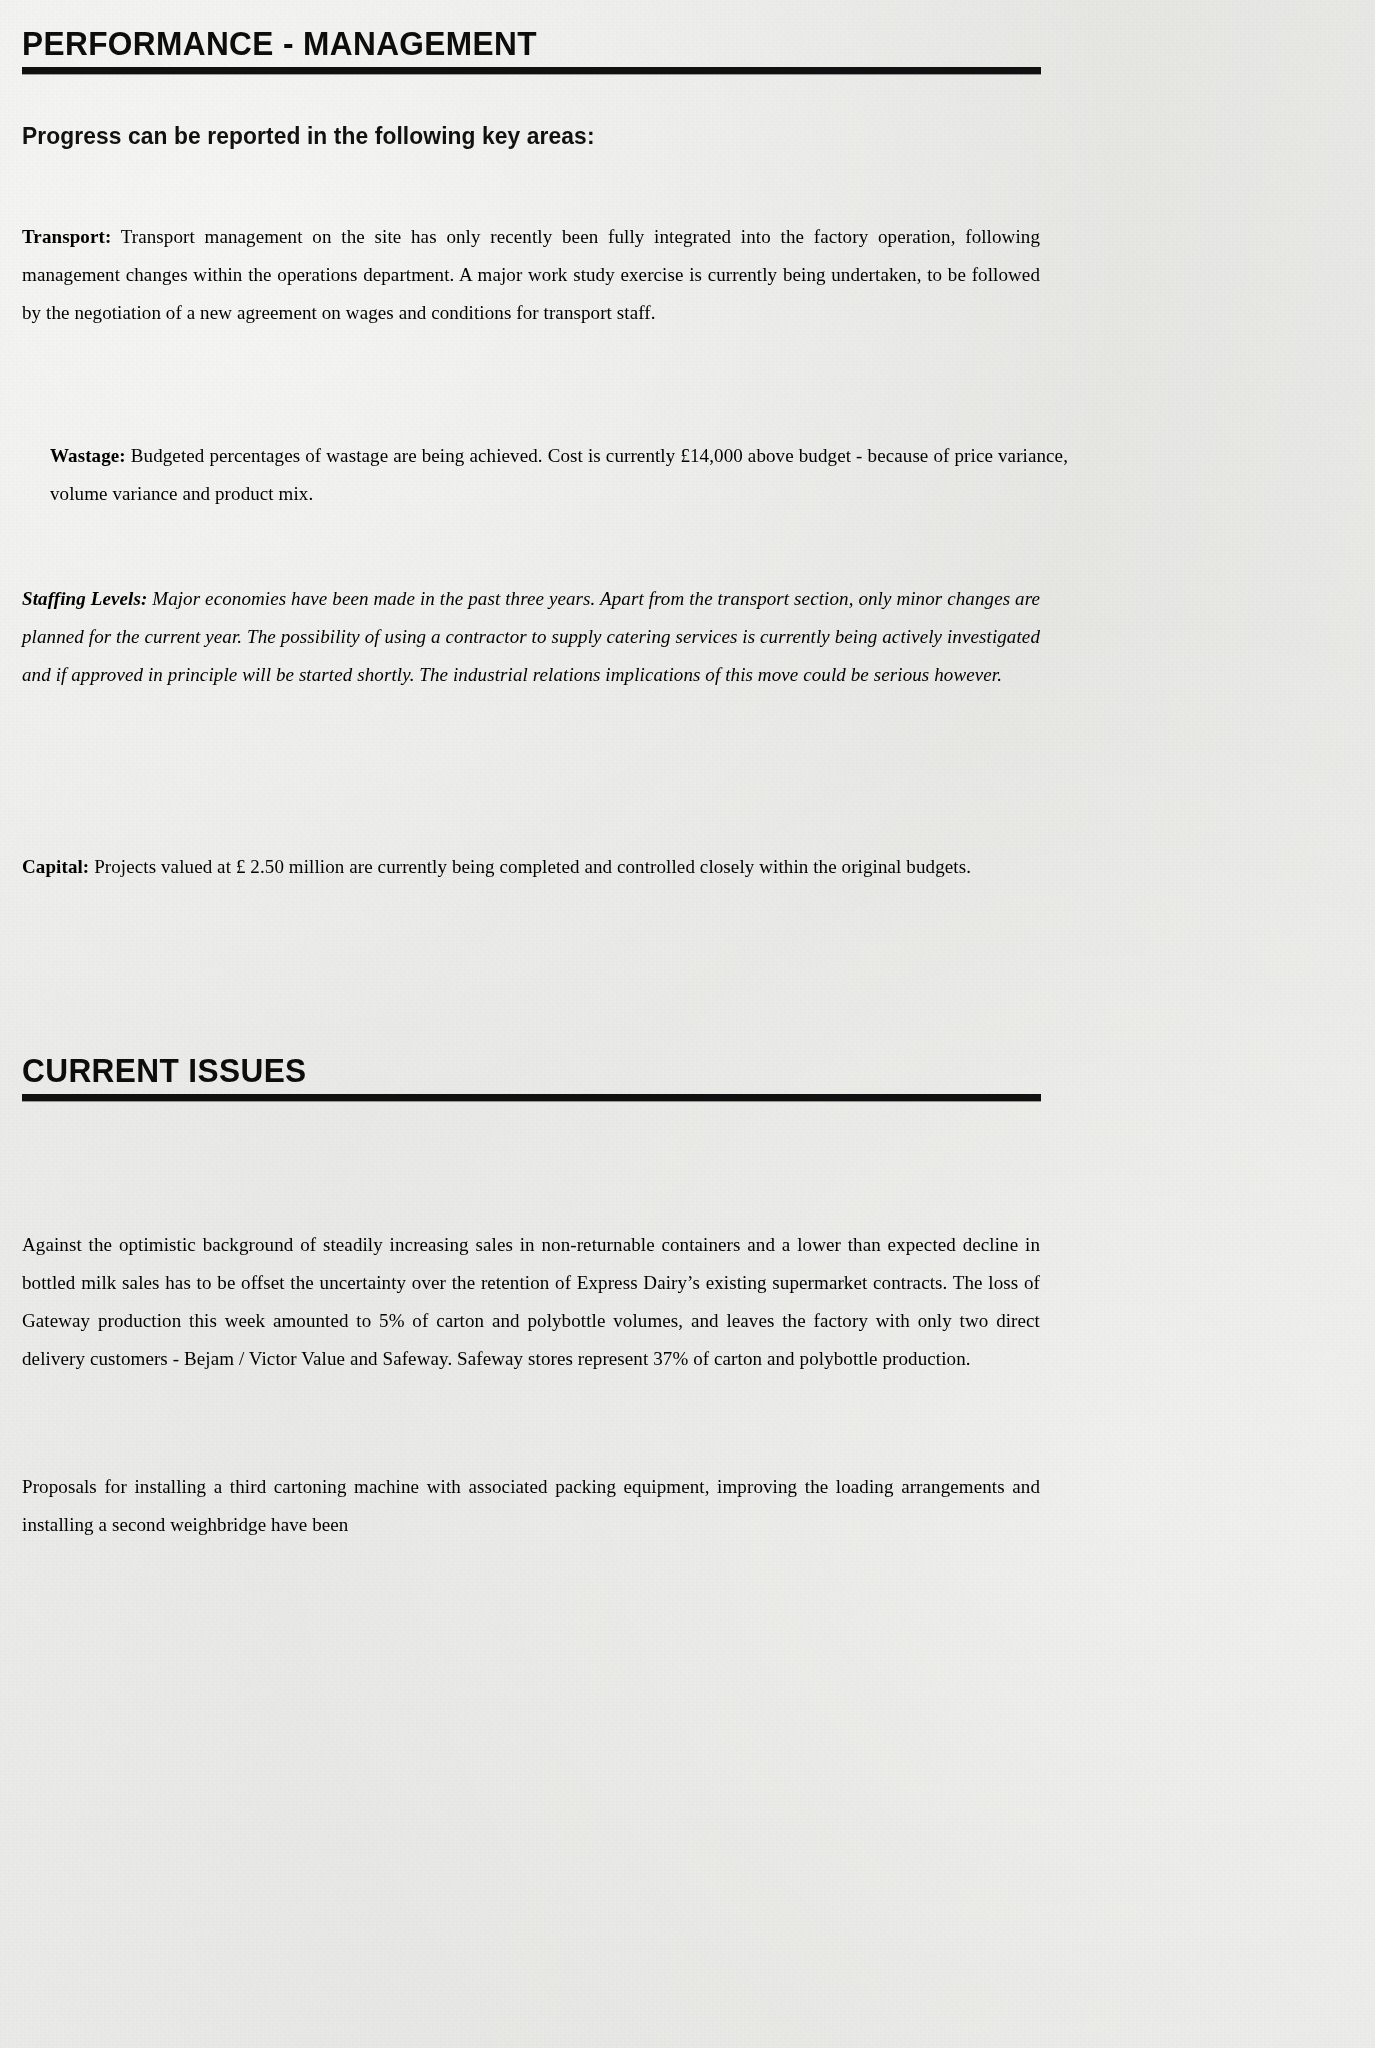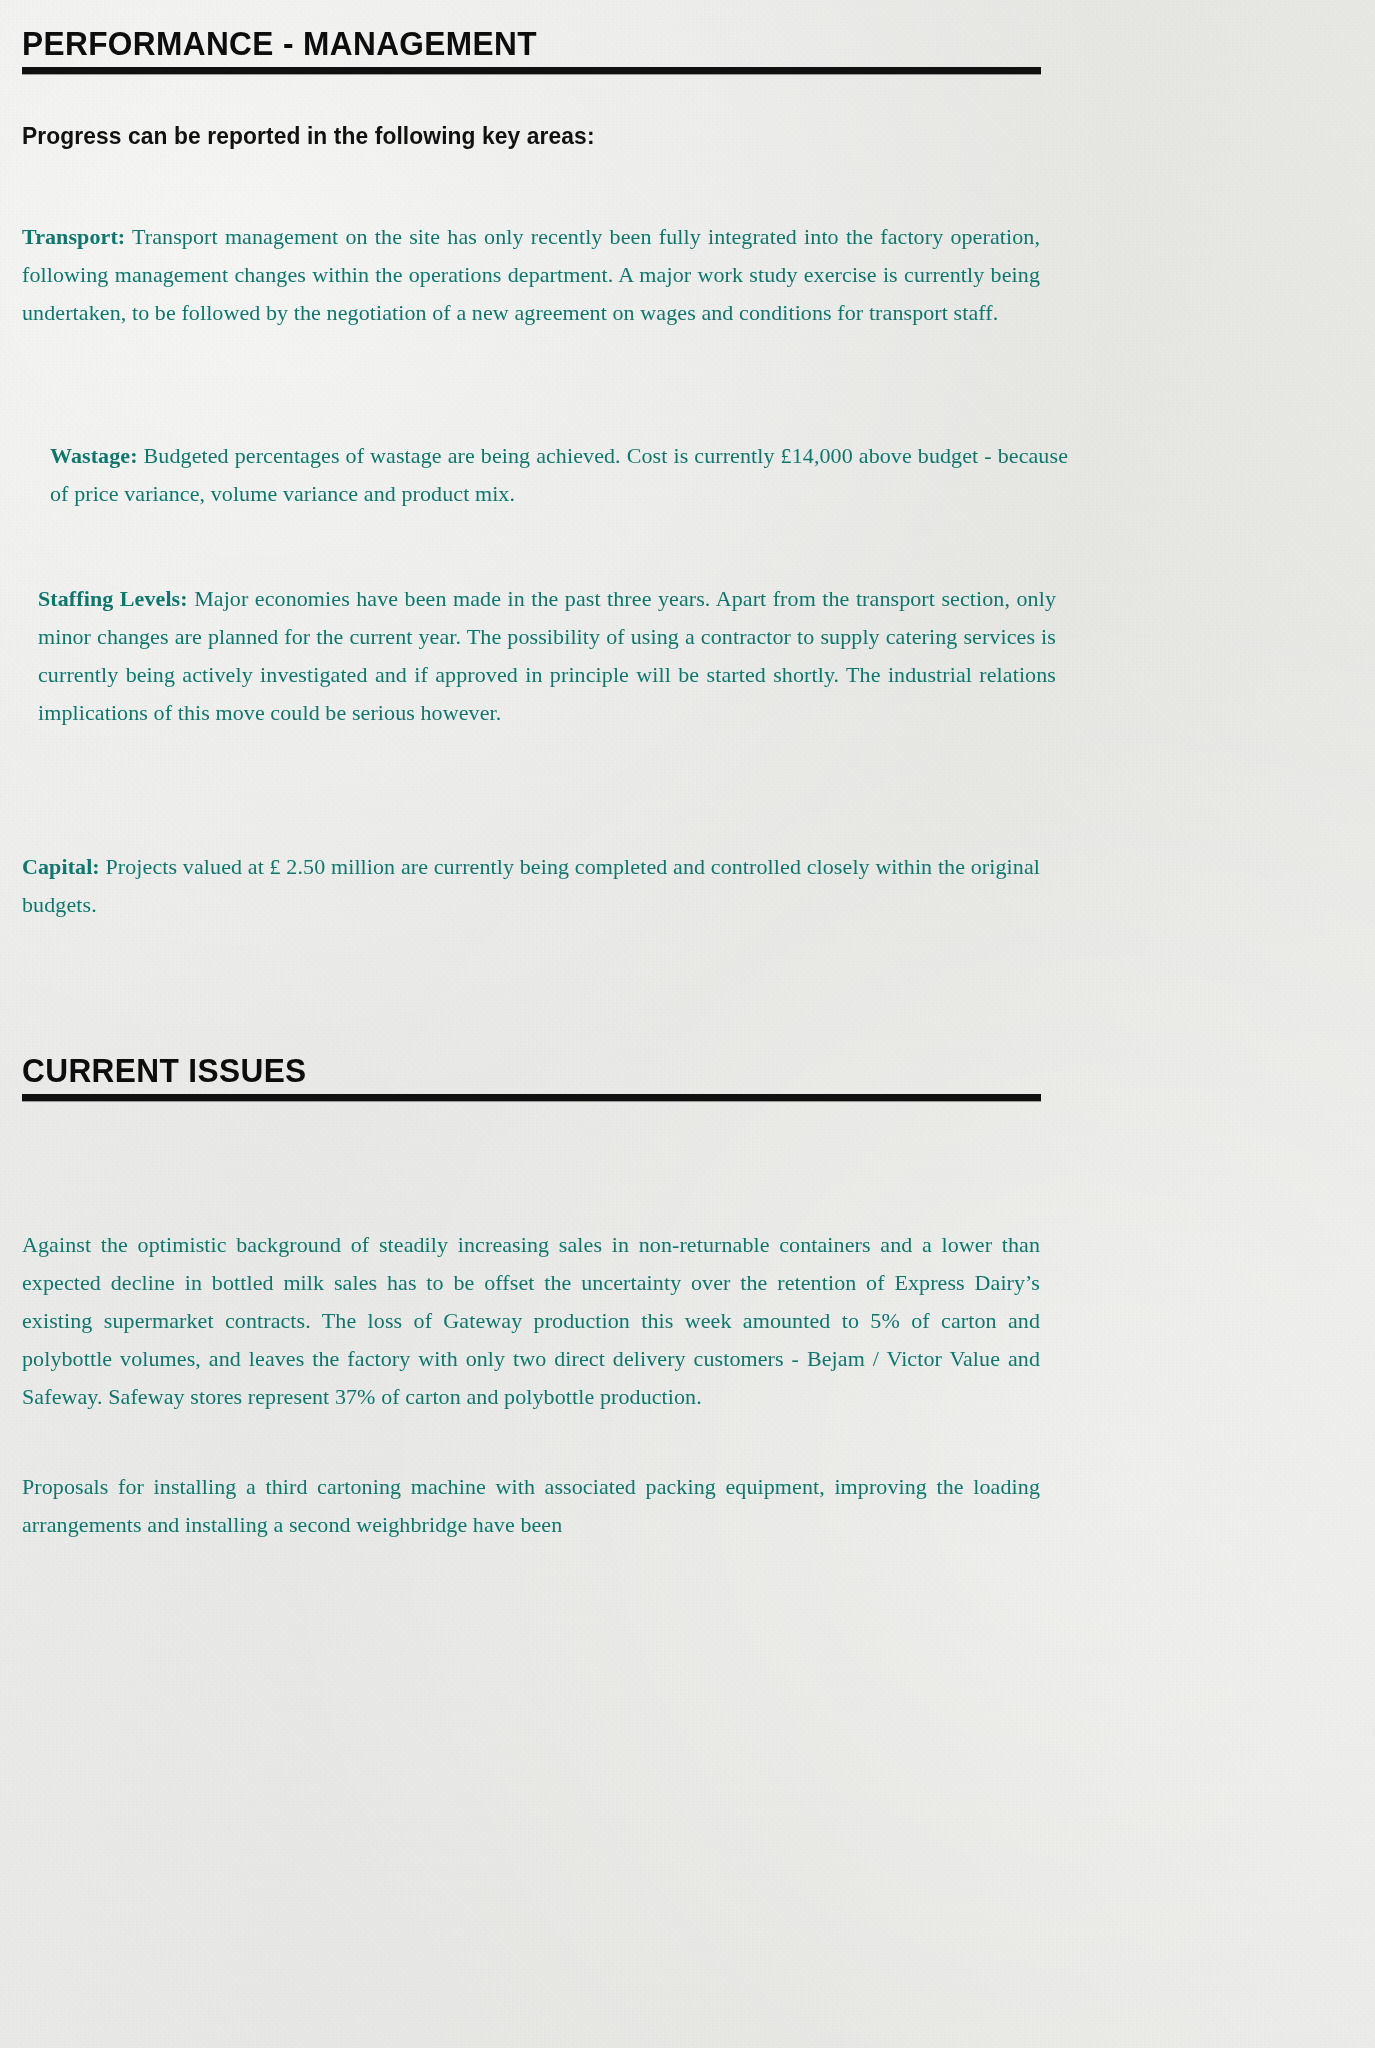--- a/index.html
+++ b/index.html
@@ -79,39 +79,39 @@
     font-size: 24px;
     color: #111111;
     letter-spacing: 0.1px;
     transform: scaleX(0.95);
     transform-origin: left center;
     white-space: nowrap;
   }
 
   
   .para {
-    font-size: 22px;
+    font-size: 19px;
     line-height: 38px;
     text-align: justify;
     text-justify: inter-word;
-    color: #0f766e;
+    color: #000000;
     hyphens: none;
     margin: 0;
     letter-spacing: 0.1px;
   }
   .para .lead {
     font-weight: bold;
   }
 
   
   #blk-perf-heading { position: absolute; left: 0; top: 16px; margin-top: 9px; }
   #blk-subheading   { position: absolute; left: 0; top: 122px; }
   #blk-transport    { position: absolute; left: 0; top: 218px; width: 1018px; }
   #blk-wastage      { position: absolute; left: 0; top: 437px; width: 1018px; margin-left: 28px; }
-  #blk-staffing     { position: absolute; left: 16px; top: 580px; width: 1018px; }
+  #blk-staffing     { position: absolute; left: 0; top: 580px; width: 1018px; font-style: italic; }
   #blk-capital      { position: absolute; left: 0; top: 848px; width: 1018px; }
   #blk-issues-head  { position: absolute; left: 0; top: 1052px; }
   #blk-issues-p1    { position: absolute; left: 0; top: 1226px; width: 1018px; }
   #blk-issues-p2    { position: absolute; left: 0; top: 1468px; width: 1018px; }
 </style>
 </head>
 <body>
 
 <div class="page">
   <div class="paper"></div>

